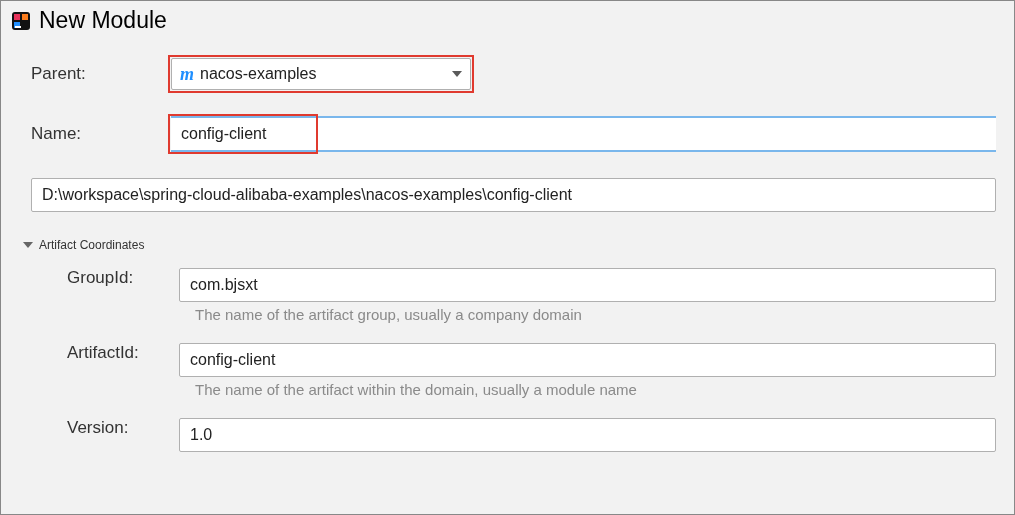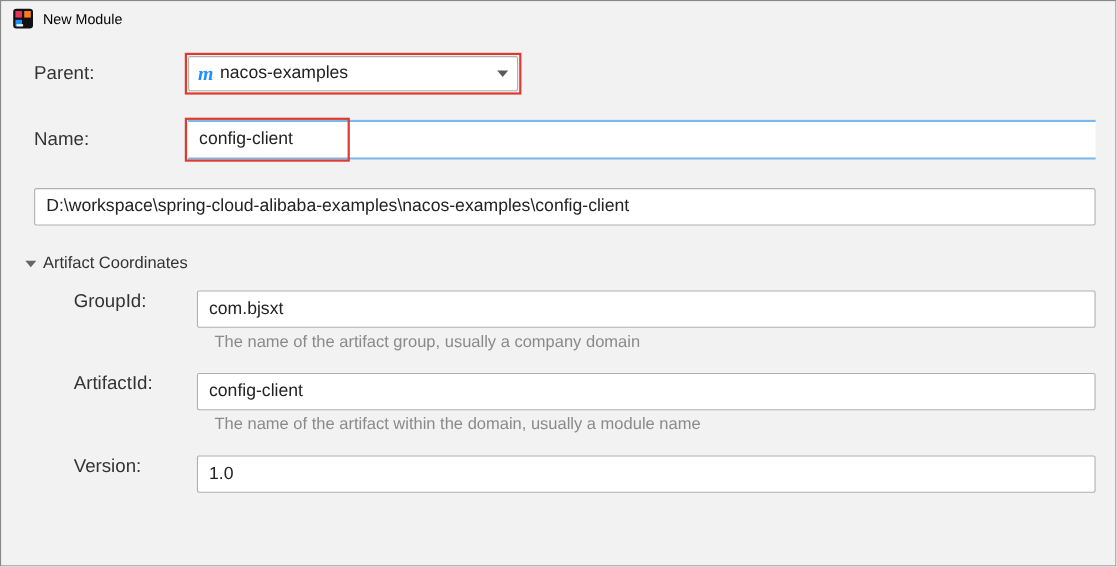--- a/index.html
+++ b/index.html
@@ -26,21 +26,21 @@
   }
   .app-icon {
     width: 20px;
     height: 20px;
     display: flex;
     align-items: center;
     justify-content: center;
   }
   .title-text {
     color: #000;
-    font-size: 13px;
+    font-size: 23px;
   }
   .form-area {
     padding: 18px 18px 10px 30px;
   }
   .row {
     display: flex;
     align-items: center;
     margin-bottom: 26px;
   }
   .label {
@@ -131,21 +131,21 @@
     width: 150px;
     height: 40px;
     pointer-events: none;
   }
   .section-header {
     display: flex;
     align-items: center;
     gap: 6px;
     margin: 2px 0 16px -8px;
     color: #333;
-    font-size: 15px;
+    font-size: 12px;
     cursor: pointer;
   }
   .sh-tri {
     width: 0; height: 0;
     border-left: 5px solid transparent;
     border-right: 5px solid transparent;
     border-top: 6px solid #666;
   }
   .sub-block {
     padding-left: 36px;

